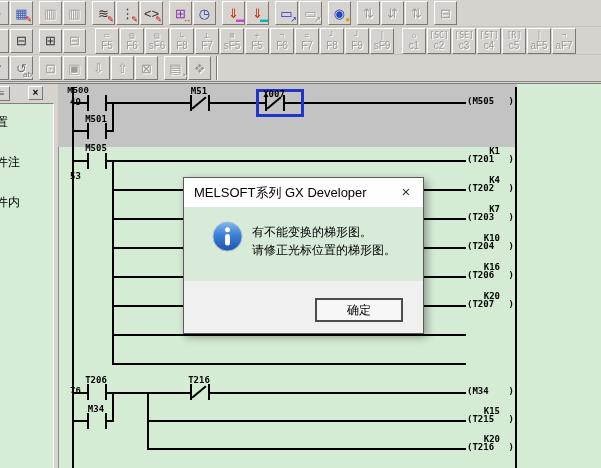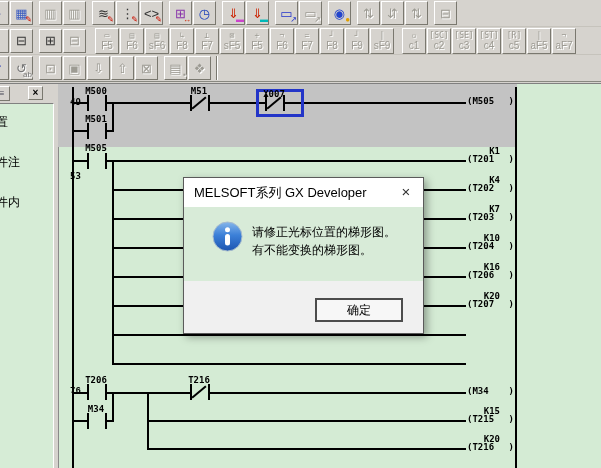--- a/index.html
+++ b/index.html
@@ -386,21 +386,21 @@
 
       <div class="v" style="left:14px;top:3px;height:383px;"></div>
       <div class="v" style="left:457px;top:3px;height:383px;"></div>
 
       <div class="step" style="top:14px;">49</div>
       <div class="w" style="left:16px;top:18px;width:392px;"></div>
 
       <div class="erg" style="left:31px;top:18px;"></div>
       <div class="cb" style="left:29px;top:11px;"></div>
       <div class="cb" style="left:47px;top:11px;"></div>
-      <div class="clab" style="left:20px;top:3px;">M500</div>
+      <div class="clab" style="left:2px;top:3px;font-family:Liberation Mono, monospace;">M500</div>
 
       <div class="erg" style="left:134px;top:18px;"></div>
       <div class="cb" style="left:132px;top:11px;"></div>
       <div class="cb" style="left:150px;top:11px;"></div>
       <div class="nc" style="left:140px;top:10px;"></div>
       <div class="clab" style="left:123px;top:3px;">M51</div>
 
       <div class="erg" style="left:209px;top:18px;"></div>
       <div class="cb" style="left:207px;top:11px;"></div>
       <div class="cb" style="left:225px;top:11px;"></div>
@@ -536,22 +536,22 @@
               <stop offset="0.45" stop-color="#3c80d8"></stop>
               <stop offset="1" stop-color="#1d55b0"></stop>
             </linearGradient>
           </defs>
           <circle cx="15.5" cy="15.5" r="14.5" fill="url(#ig)" stroke="#a8bccd" stroke-width="1"></circle>
           <circle cx="15.5" cy="8.7" r="2.5" fill="#ffffff"></circle>
           <rect x="13" y="13" width="5" height="11.5" rx="2.5" fill="#ffffff"></rect>
         </svg>
       </span>
       <div class="dlg-msg">
+        <div>有不能变换的梯形图。</div>
         <div>请修正光标位置的梯形图。</div>
-        <div>有不能变换的梯形图。</div>
       </div>
     </div>
     <div class="dlg-footer">
       <div class="dlg-ok">确定</div>
     </div>
   </div>
 
 </div>
 
 </body></html>

